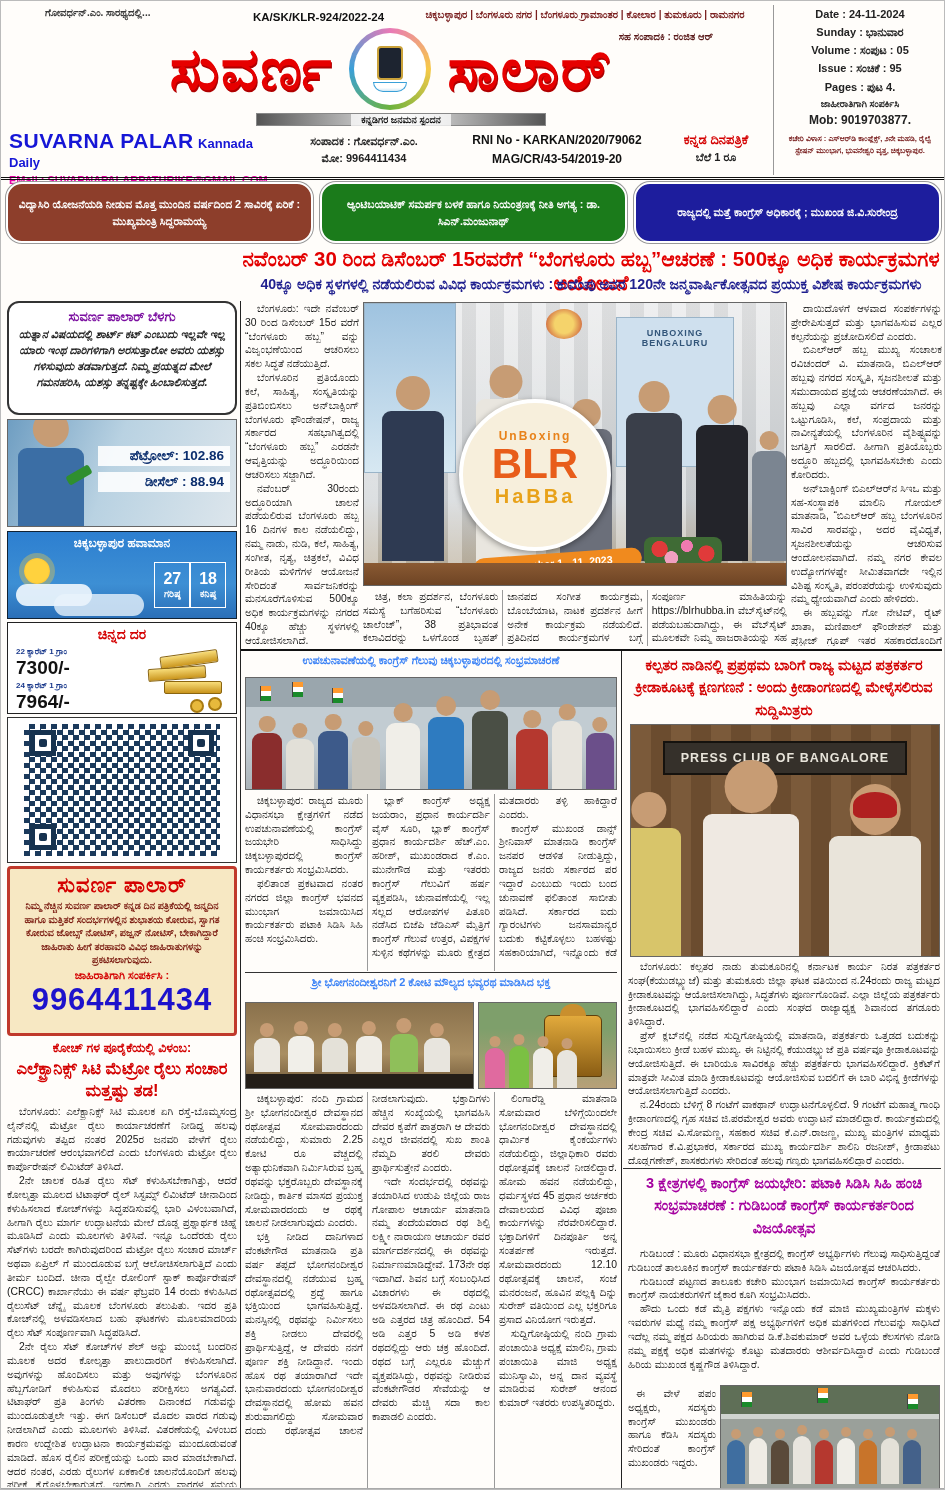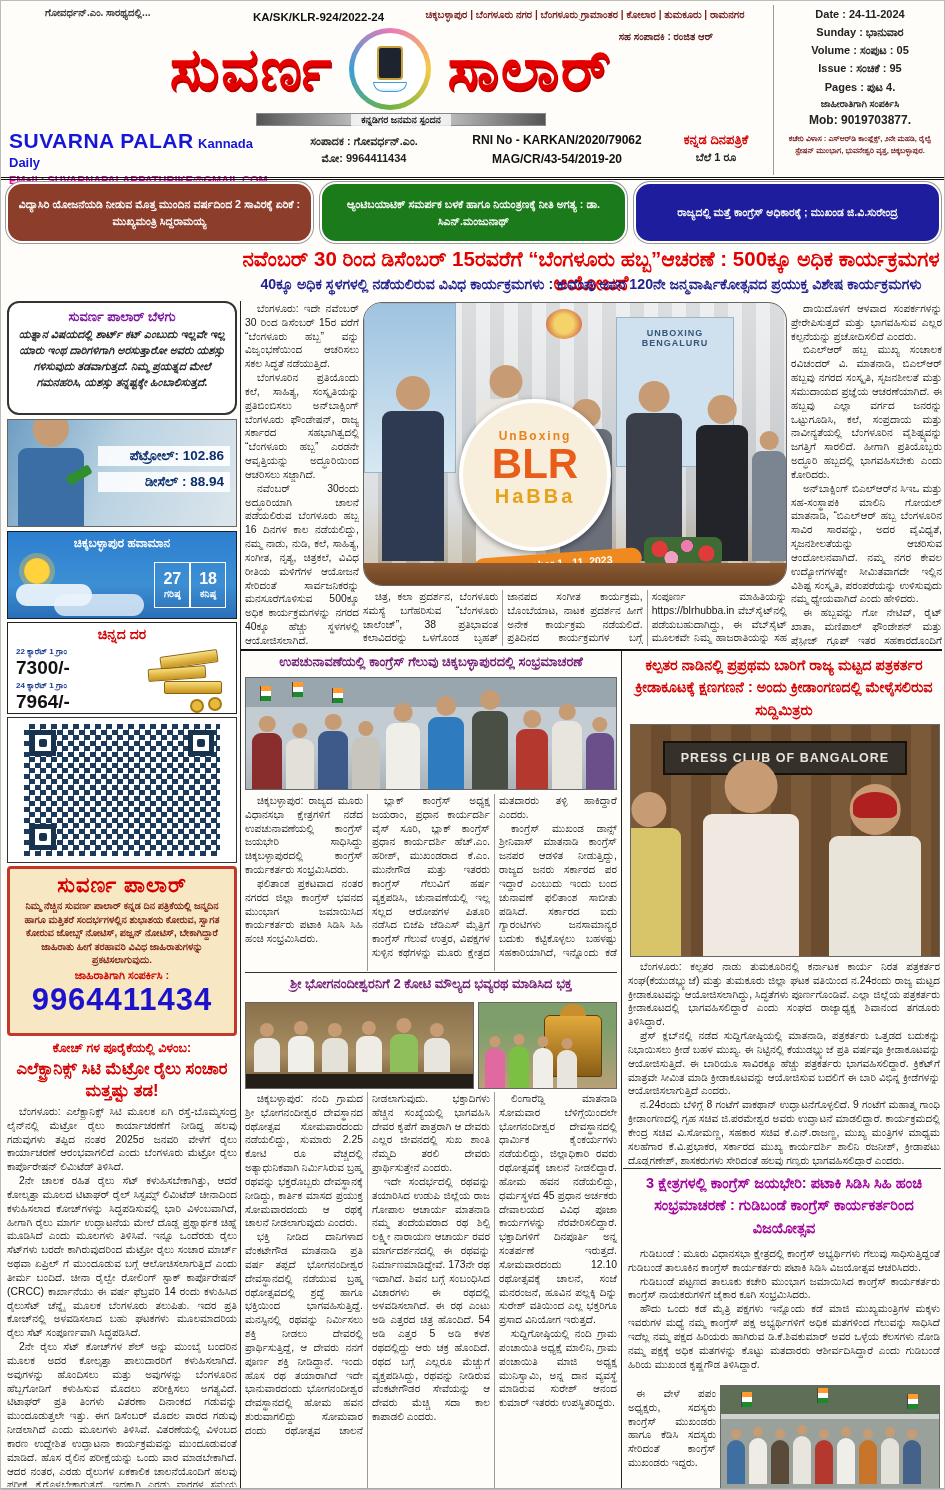--- a/index.html
+++ b/index.html
@@ -34,21 +34,21 @@
   .vline { border-left:1.5px solid #222; }
   .hline { border-top:1.5px solid #222; }
 
   
   .hlrow { display:flex; gap:7px; }
   .hlbox { flex:1; border-radius:16px; color:#fff; font-size:10.8px; font-weight:bold; line-height:1.5; display:flex; align-items:center; justify-content:center; text-align:center; padding:5px 9px; border:2px solid #fff; box-shadow:0 0 0 1px #999; }
 
   
   .lead1 { font-size:20.5px; font-weight:900; color:#e30000; text-align:center; }
   .lead2 { font-size:14.2px; font-weight:800; color:#1f1f8f; text-align:center; }
-  .h-blue { font-size:13px; font-weight:800; color:#701a75; text-align:center; }
+  .h-blue { font-size:11px; font-weight:800; color:#3b82f6; text-align:center; }
   .h-red  { font-size:14.5px; font-weight:800; color:#d30000; text-align:center; line-height:1.55; }
   .h-purple { font-size:14.5px; font-weight:800; color:#a4009f; text-align:center; line-height:1.55; }
   p.body { font-size:10.4px; line-height:1.33; text-align:justify; text-indent:12px; color:#141414; }
   .clip { overflow:hidden; }
   .cols3 { column-count:3; column-gap:9px; column-rule:1px solid #9a9a9a; height:100%; }
 
   
   .quote-box { border:2px solid #333; border-radius:12px; background:#fff; padding:6px 8px; }
   .quote-title { font-size:13px; font-weight:800; color:#7b0fa0; text-align:center; margin-bottom:2px; }
   .quote-text { font-size:11px; font-weight:bold; font-style:italic; color:#222; text-align:center; line-height:1.45; }
@@ -79,21 +79,21 @@
   .ad-contact { font-size:11px; font-weight:800; color:#d40000; margin-top:2px; }
   .ad-phone { font-size:31px; font-weight:900; color:#1d12cc; letter-spacing:1px; }
   .metro-kicker { font-size:12.5px; font-weight:800; color:#d30000; text-align:center; }
   .metro-head { font-size:16.5px; font-weight:900; color:#d30000; text-align:center; line-height:1.35; }
 
   
   .photo { position:absolute; overflow:hidden; border:1px solid #666; }
   .person { position:absolute; border-radius:9px 9px 0 0; }
   .person::before { content:""; position:absolute; left:50%; transform:translateX(-50%); bottom:100%; margin-bottom:1px; width:55%; aspect-ratio:1; border-radius:50%; background:#c79c74; }
   .flag { position:absolute; width:11px; height:15px; background:linear-gradient(180deg,#ff9a2e 0 33%,#fff 33% 66%,#1a8a2a 66%); border-left:1.5px solid #444; }
-  .p-habba { background:repeating-linear-gradient(90deg,rgba(255,255,255,.28) 0 14px,rgba(0,0,0,.05) 14px 28px),linear-gradient(180deg,#e8e9ea,#cfd3d6 70%,#b9a98f);border-radius:19px; }
+  .p-habba { background:repeating-linear-gradient(90deg,rgba(255,255,255,.28) 0 14px,rgba(0,0,0,.05) 14px 28px),linear-gradient(180deg,#e8e9ea,#cfd3d6 70%,#b9a98f); }
   .habba-disc { position:absolute; left:95px; top:96px; width:152px; height:152px; border-radius:50%; background:#f7efdc; border:4px solid #fff; box-shadow:0 2px 6px rgba(0,0,0,.4), 30px 8px 0 -68px #f08a1e; text-align:center; }
   .habba-un { font-size:12px; font-weight:800; color:#e8821a; letter-spacing:2px; margin-top:26px; }
   .habba-blr { font-size:42px; font-weight:900; color:#e85d1a; line-height:1; }
   .habba-ha { font-size:20px; font-weight:900; color:#e8a21a; letter-spacing:3px; }
   .habba-ribbon { position:absolute; left:110px; top:250px; width:168px; height:20px; background:#f08a1e; border-radius:10px; color:#fff; font-size:10.5px; font-weight:800; display:flex; align-items:center; justify-content:center; transform:rotate(-4deg); }
   .habba-poster { position:absolute; background:#cfe0ee; border:1px solid #9ab4c8; color:#33567a; font-size:9px; font-weight:bold; text-align:center; padding-top:10px; letter-spacing:1px; }
   .table-strip { position:absolute; bottom:0; left:0; right:0; background:linear-gradient(#8a5a33,#6e4424); }
   .flowers { position:absolute; background:radial-gradient(circle at 20% 40%,#e03a3a 12%,transparent 13%),radial-gradient(circle at 55% 30%,#f07ab0 12%,transparent 13%),radial-gradient(circle at 80% 55%,#e03a3a 12%,transparent 13%),radial-gradient(circle at 35% 70%,#f0a0c0 12%,transparent 13%),#3f6b35; border-radius:8px; }
   .p-crowd { background:linear-gradient(180deg,#9aa6ad 0 26%,#c2ccd2 26% 60%,#aab3b8); }
   .p-press { background:repeating-linear-gradient(90deg,#7b5a3a 0 20px,#6b4c2f 20px 40px); }

